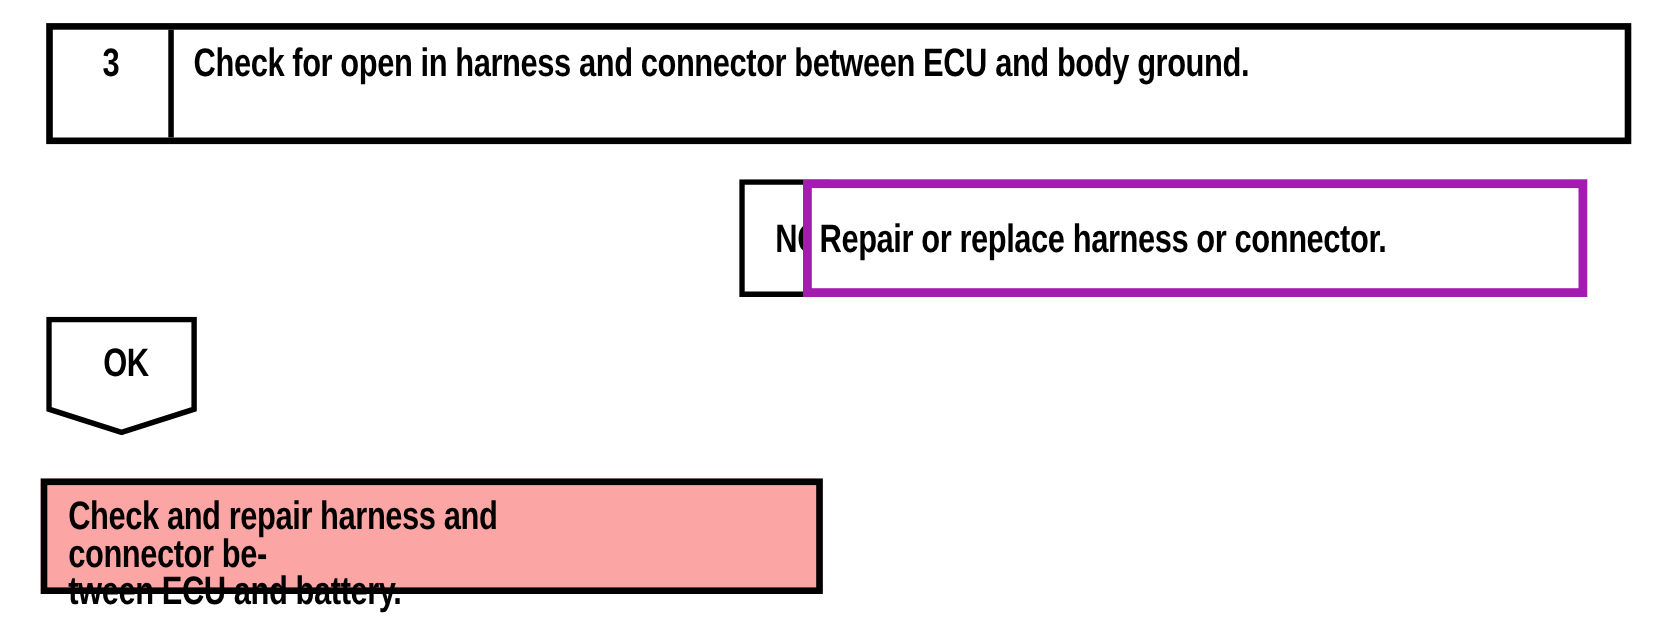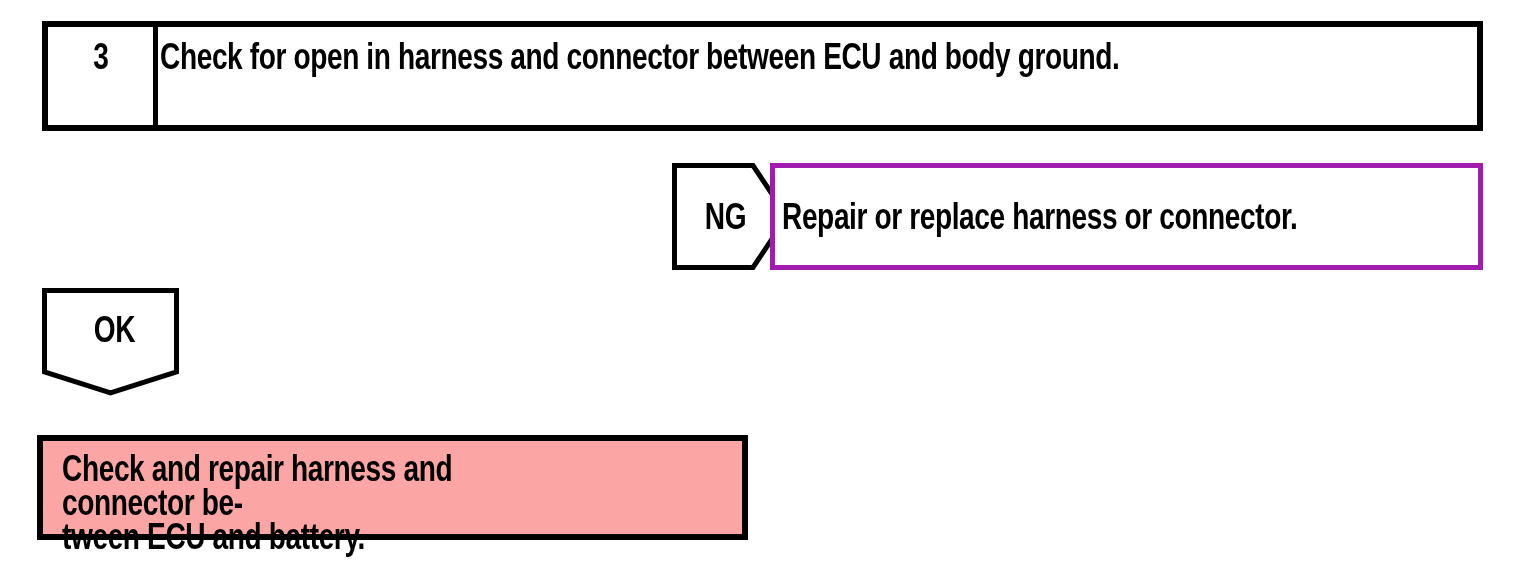--- a/index.html
+++ b/index.html
@@ -37,40 +37,40 @@
   }
   .step-num-cell {
     flex: 0 0 110px;
     border-right: 5px solid #000;
     display: flex;
     justify-content: center;
     padding-top: 13px;
   }
   .step-text-cell {
     flex: 1 1 auto;
-    padding: 13px 10px 0 2px;
+    padding: 13px 10px 0 18px;
   }
 
   
   .ng-pentagon {
     position: absolute;
     left: 672px; top: 163px;
     width: 118px; height: 98px;
   }
   .ng-pentagon svg, .ok-pentagon svg { display: block; position: absolute; left: 0; top: 0; }
   .ng-label {
     position: absolute;
     left: 0; top: 0; width: 106px; height: 107px;
     display: flex; align-items: center; justify-content: center;
   }
   .ng-box {
     position: absolute;
-    left: 770px; top: 163px;
+    left: 730px; top: 163px;
     width: 713px; height: 107px;
-    border: 5px solid #a21caf;
+    border: 8px solid #a21caf;
     background: #fff;
     display: flex;
     align-items: center;
     padding-left: 7px;
   }
 
   
   .ok-pentagon {
     position: absolute;
     left: 42px; top: 288px;

